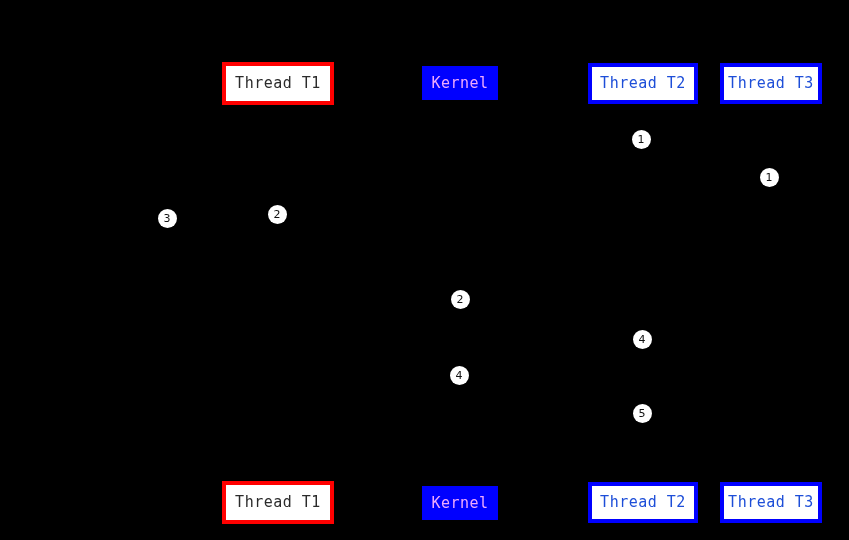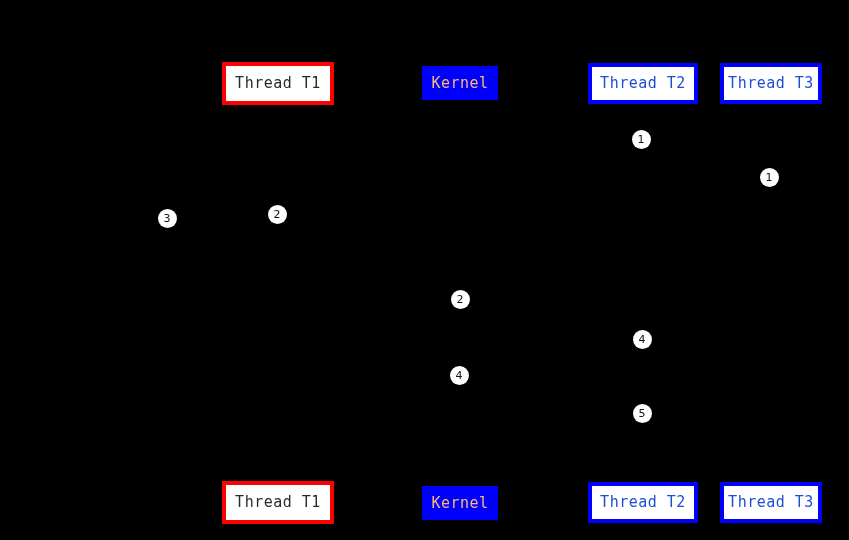--- a/index.html
+++ b/index.html
@@ -38,21 +38,21 @@
     color: #2b2b2b;
   }
   .participant.thread-blue {
     background: #ffffff;
     border: 4px solid #0000ff;
     color: #1d4ed8;
   }
   .participant.kernel {
     background: #0000ff;
     border: 1px solid #0000ff;
-    color: #fdba74;
+    color: #f0abfc;
   }
 
   
   .lifeline {
     position: absolute;
     width: 1px;
     background: #000000;
   }
   .lifeline-head {
     position: absolute;

